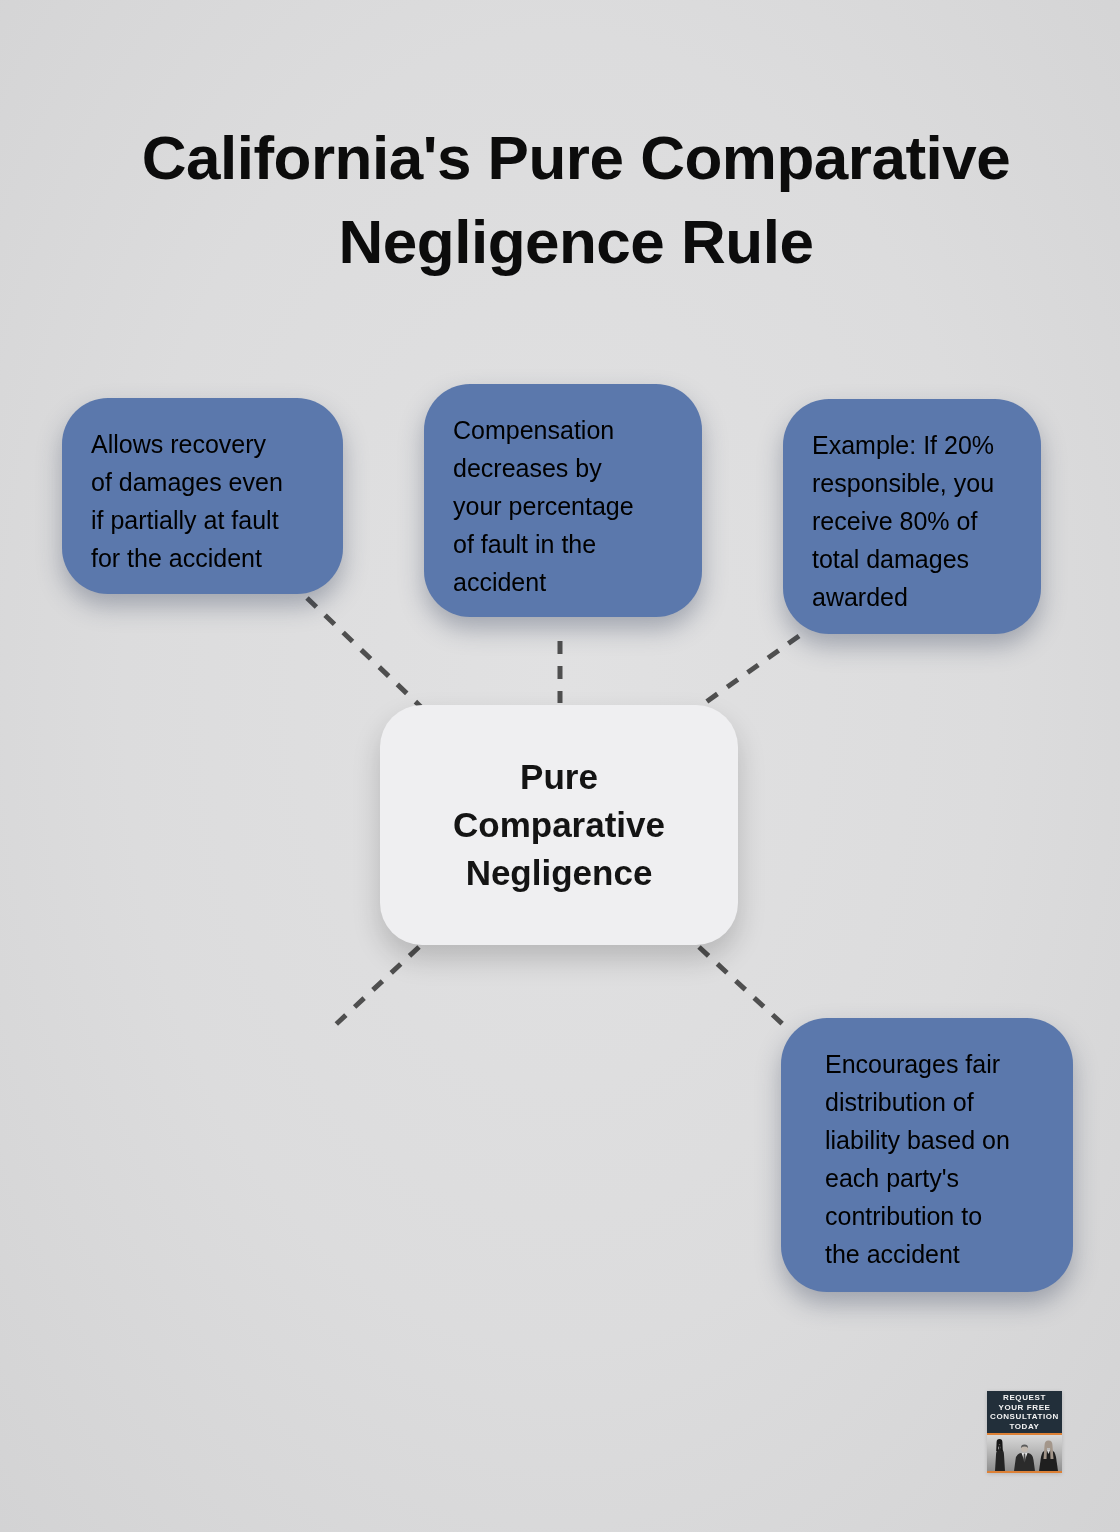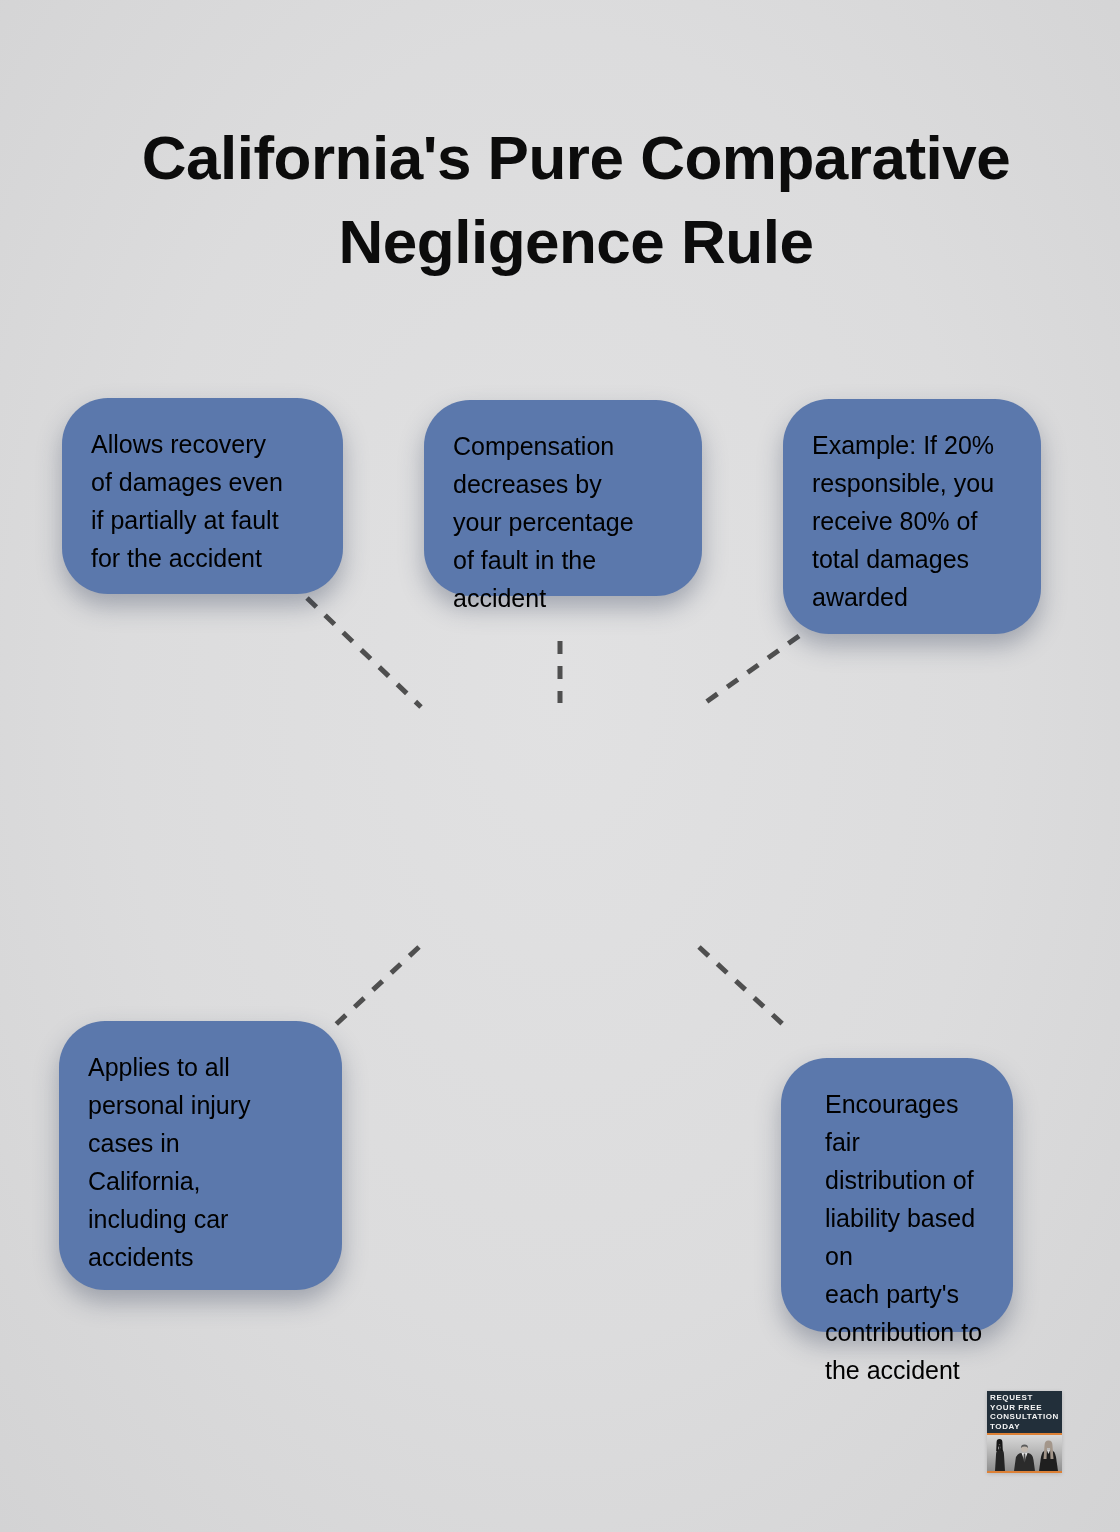--- a/index.html
+++ b/index.html
@@ -50,24 +50,24 @@
     box-shadow: 0 12px 24px rgba(50, 60, 85, 0.35);
   }
   .fact-card p {
     margin: 0;
     font-size: 25px;
     line-height: 38px;
     color: #000000;
     white-space: pre-line;
   }
   .card-top-left     { left: 62px;  top: 398px;  width: 281px; height: 196px; }
-  .card-top-middle   { left: 424px; top: 400px;  width: 278px; height: 196px; }
+  .card-top-middle   { left: 424px; top: 384px;  width: 278px; height: 233px; }
   .card-top-right    { left: 783px; top: 399px;  width: 258px; height: 235px; }
   .card-bottom-left  { left: 59px;  top: 1021px; width: 283px; height: 269px; }
-  .card-bottom-right { left: 781px; top: 1058px; width: 232px; height: 274px; padding-left: 44px; }
+  .card-bottom-right { left: 781px; top: 1018px; width: 292px; height: 274px; padding-left: 44px; }
   .center-node {
     position: absolute;
     left: 380px;
     top: 705px;
     width: 358px;
     height: 240px;
     box-sizing: border-box;
     background: #efeff1;
     border-radius: 42px;
     box-shadow: 0 14px 28px rgba(0, 0, 0, 0.18);
@@ -98,21 +98,21 @@
   .badge-header {
     background: #222f3a;
     height: 42px;
     flex: none;
     display: flex;
     align-items: center;
     justify-content: center;
   }
   .badge-header p {
     margin: 0;
-    text-align: left;
+    text-align: center;
     font-size: 8px;
     font-weight: 700;
     letter-spacing: 0.6px;
     line-height: 9.5px;
     color: #f4f4f4;
     white-space: pre-line;
   }
   .badge-divider {
     height: 2px;
     flex: none;
@@ -156,29 +156,26 @@
   </div>
 
   <div class="fact-card card-top-right">
     <p>Example: If 20%
 responsible, you
 receive 80% of
 total damages
 awarded</p>
   </div>
 
-
-  <div class="fact-card card-bottom-left">
-    <p>Applies to all
-personal injury
-cases in
-California,
-including car
-accidents</p>
-  </div>
+  <div class="center-node">
+    <p>Pure
+Comparative
+Negligence</p>
+  </div>
+
 
   <div class="fact-card card-bottom-right">
     <p>Encourages fair
 distribution of
 liability based on
 each party's
 contribution to
 the accident</p>
   </div>
 

